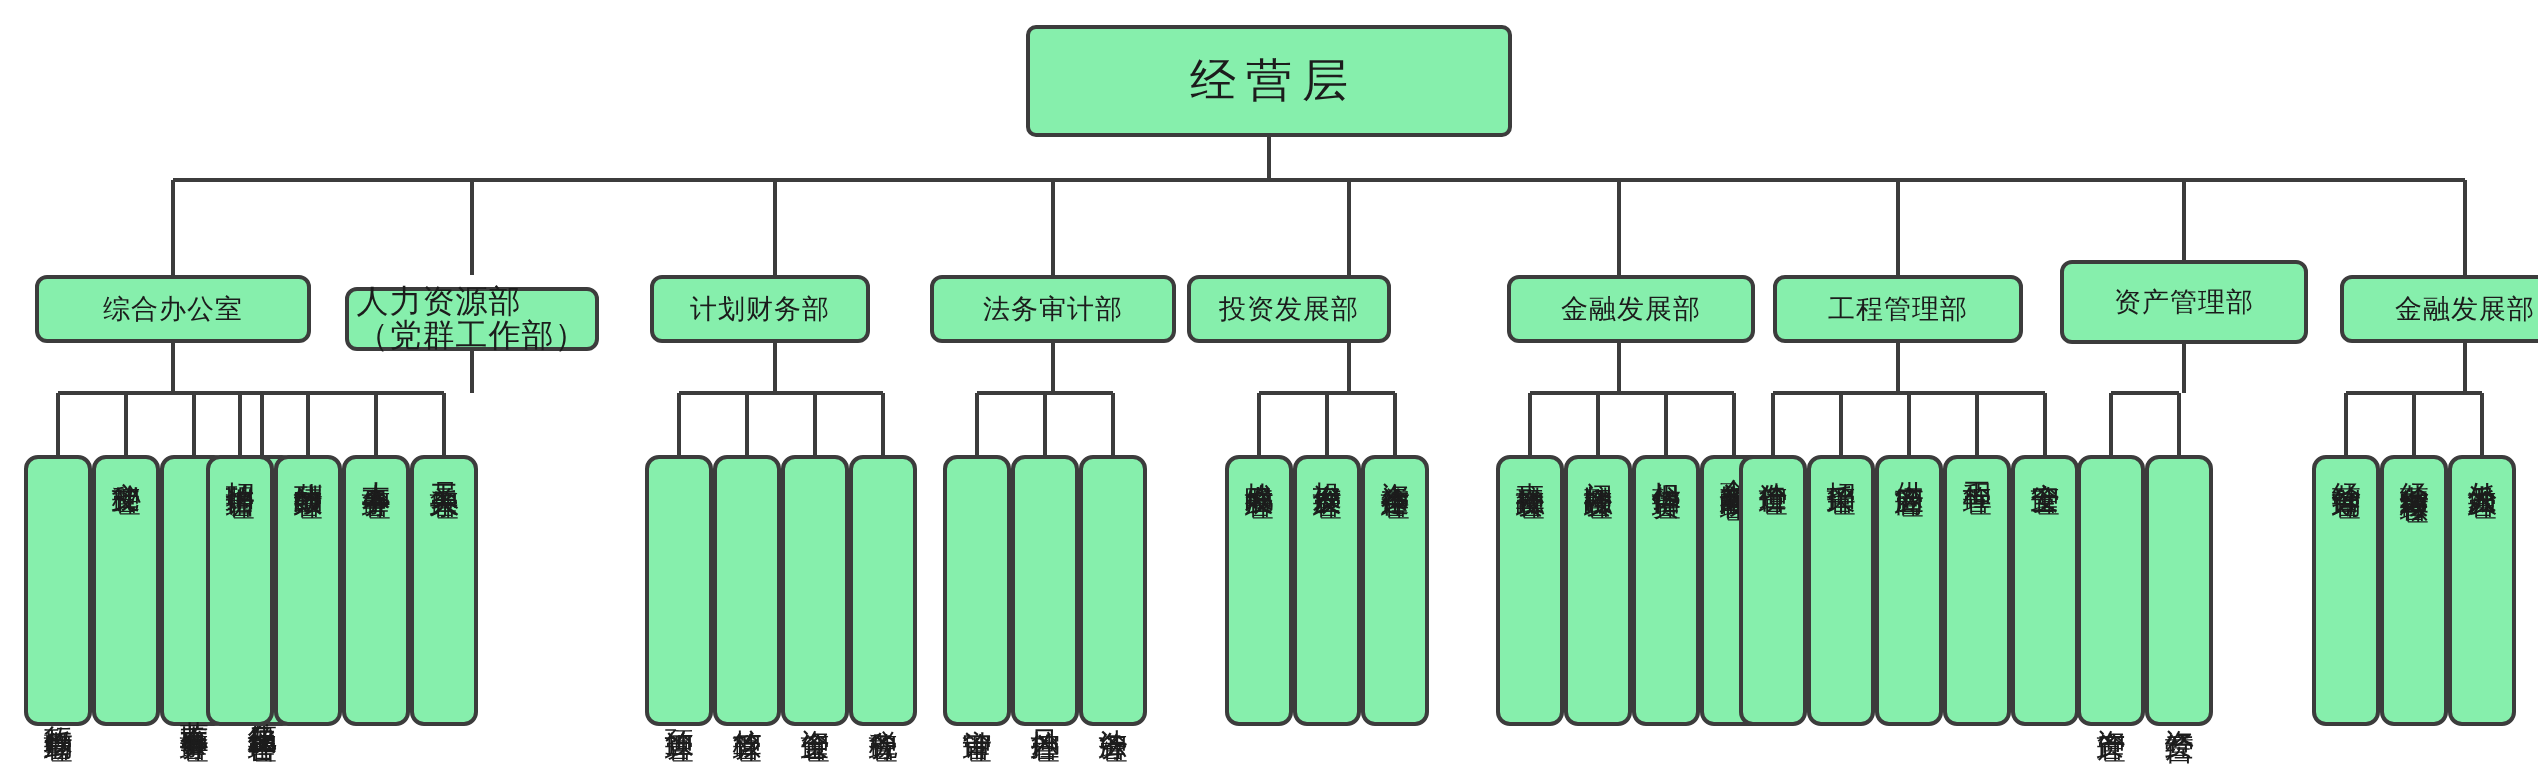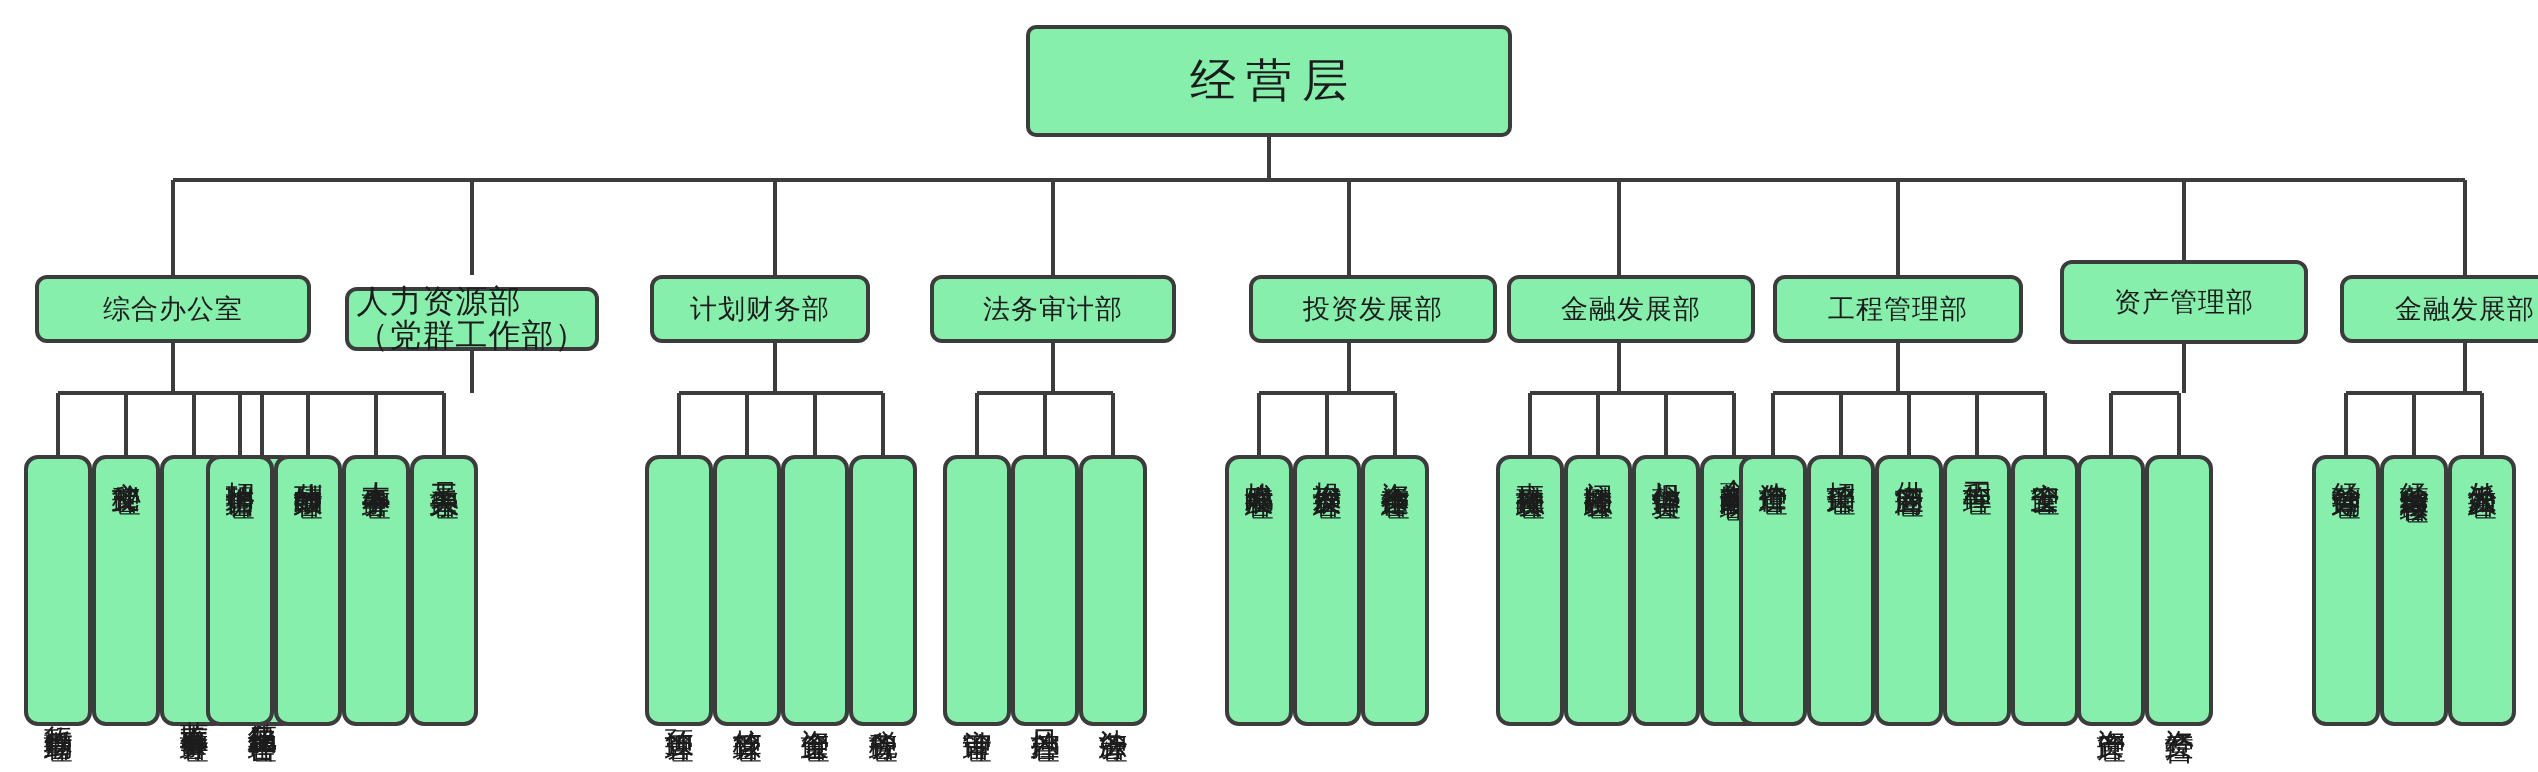--- a/index.html
+++ b/index.html
@@ -140,21 +140,21 @@
       <div class="node dept" style="left: 345px; top: 275px; width: 254px; height: 64px; font-size: 32px; line-height: 1.05; margin-top: 12px;">
         <span class="lbl">人力资源部
 （党群工作部）</span>
       </div>
       <div class="node dept" style="left: 650px; top: 275px; width: 220px; height: 68px;">
         <span class="lbl">计划财务部</span>
       </div>
       <div class="node dept" style="left: 930px; top: 275px; width: 246px; height: 68px;">
         <span class="lbl">法务审计部</span>
       </div>
-      <div class="node dept" style="left: 1249px; top: 275px; width: 248px; height: 68px;">
+      <div class="node dept" style="left: 1187px; top: 275px; width: 204px; height: 68px;">
         <span class="lbl">投资发展部</span>
       </div>
       <div class="node dept" style="left: 1495px; top: 275px; width: 248px; height: 68px; margin-left: 12px;">
         <span class="lbl">金融发展部</span>
       </div>
       <div class="node dept" style="left: 1773px; top: 275px; width: 250px; height: 68px;">
         <span class="lbl">工程管理部</span>
       </div>
       <div class="node dept" style="left: 2060px; top: 260px; width: 248px; height: 84px;">
         <span class="lbl">资产管理部</span>

